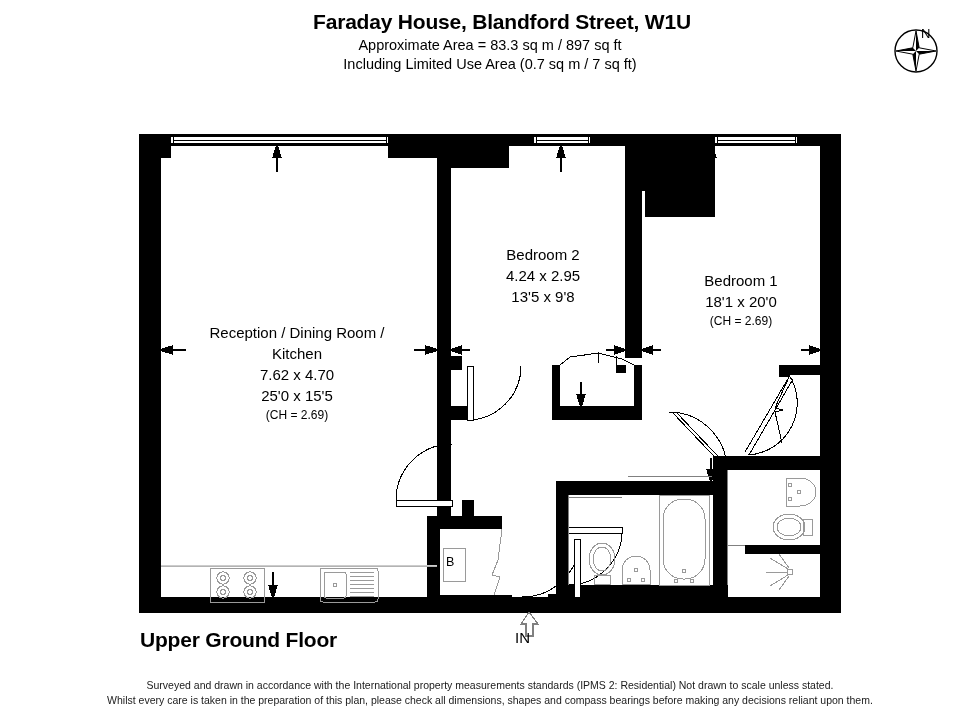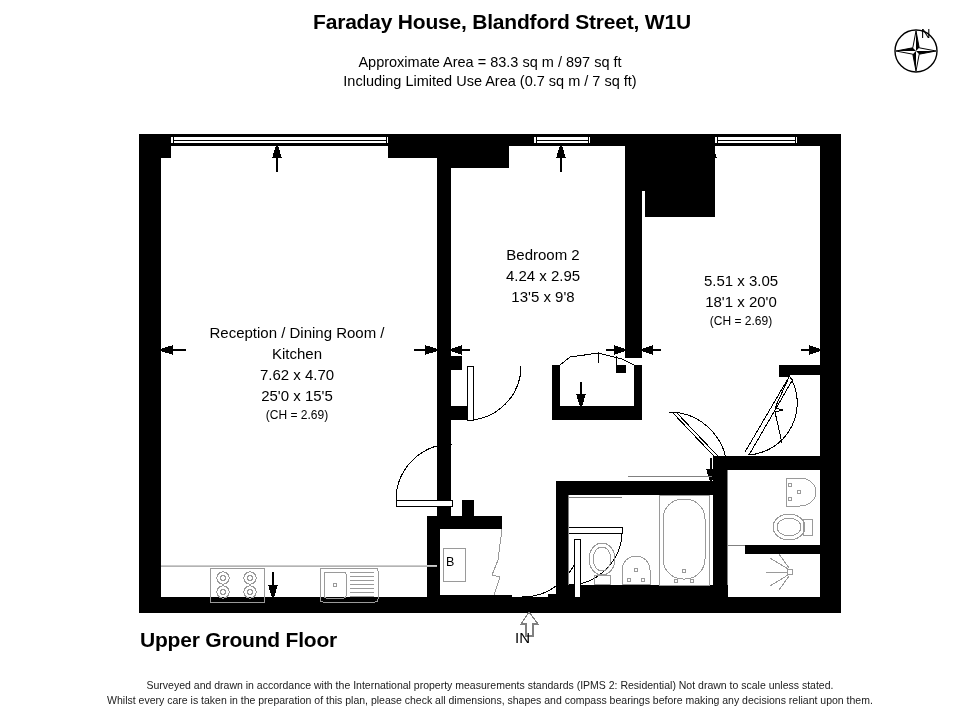--- a/index.html
+++ b/index.html
@@ -33,21 +33,21 @@
     font-size: 21px;
     font-weight: bold;
     letter-spacing: -0.2px;
     margin-top: 9px;
     line-height: 25px;
     padding-left: 24px;
   }
   .subline {
     font-size: 14.5px;
     line-height: 19px;
-    margin-top: 19px;
+    margin-top: 2px;
   }
   .subline2 {
     font-size: 14.5px;
     line-height: 19px;
   }
 
   
   .compass {
     position: absolute;
     left: 893px;
@@ -412,21 +412,21 @@
     <div class="ch">(CH = 2.69)</div>
   </div>
 
   <div class="room-label" id="label-bed2">
     <div class="nm">Bedroom 2</div>
     <div>4.24 x 2.95</div>
     <div>13'5 x 9'8</div>
   </div>
 
   <div class="room-label" id="label-bed1">
-    <div>5.51 x 3.05</div>
+    <div class="nm">Bedroom 1</div>
     <div>18'1 x 20'0</div>
     <div class="ch">(CH = 2.69)</div>
   </div>
 
   <div class="b-label">B</div>
   <div class="floor-title">Upper Ground Floor</div>
   <div class="in-label">IN</div>
 
   <div class="footer">
     <div>Surveyed and drawn in accordance with the International property measurements standards (IPMS 2: Residential) Not drawn to scale unless stated.</div>

